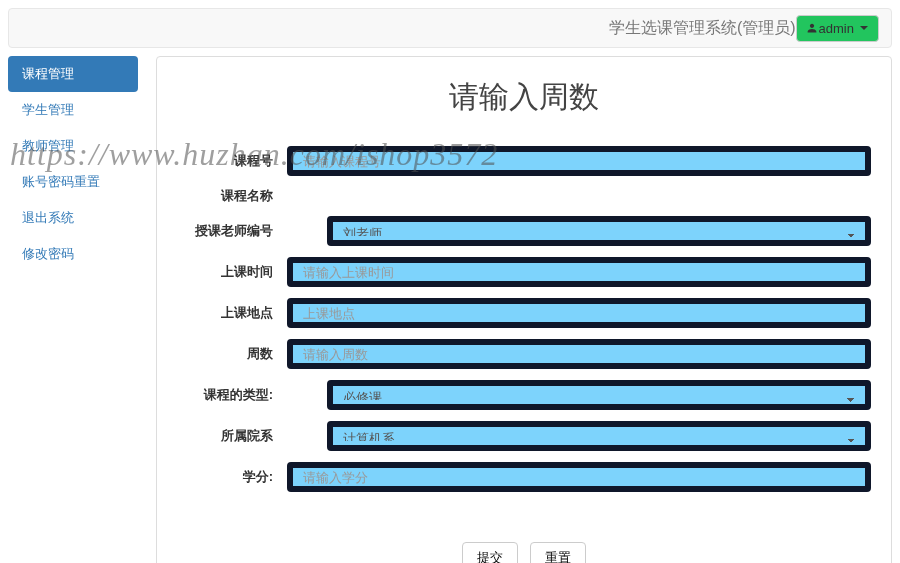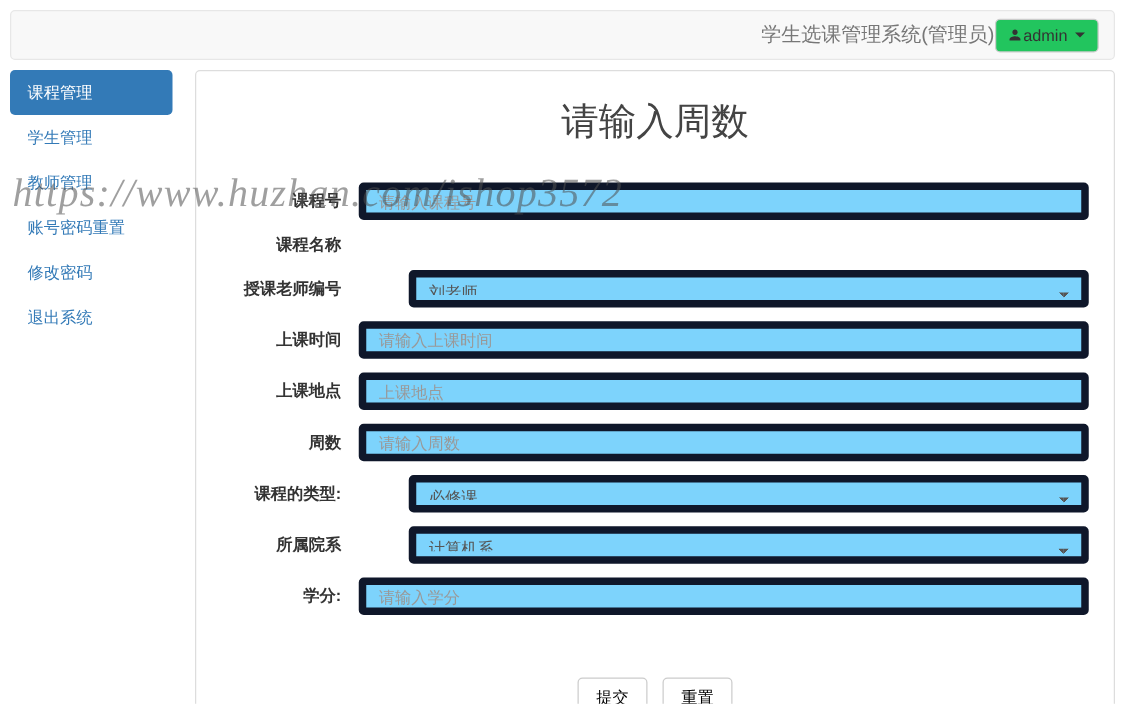--- a/index.html
+++ b/index.html
@@ -168,24 +168,24 @@
       <li>
           <a>学生管理</a>
         </li>
       <li>
           <a>教师管理</a>
         </li>
       <li>
           <a>账号密码重置</a>
         </li>
       <li>
+          <a>退出系统</a>
+        </li>
+      <li>
           <a>修改密码</a>
-        </li>
-      <li>
-          <a>退出系统</a>
         </li>
     </ul>
   </div>
 
   <div class="panel">
     <h1>请输入周数</h1>
 
     <div class="form-group">
       <label class="form-label">课程号</label>
       <input class="form-control" placeholder="请输入课程号" style="">

